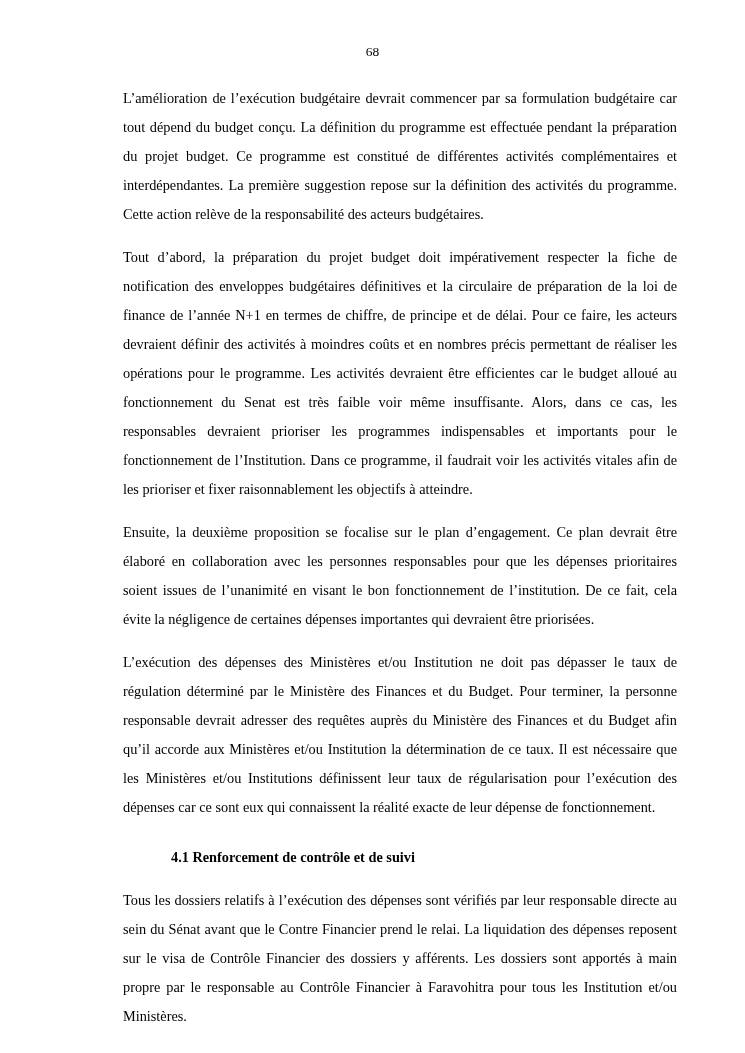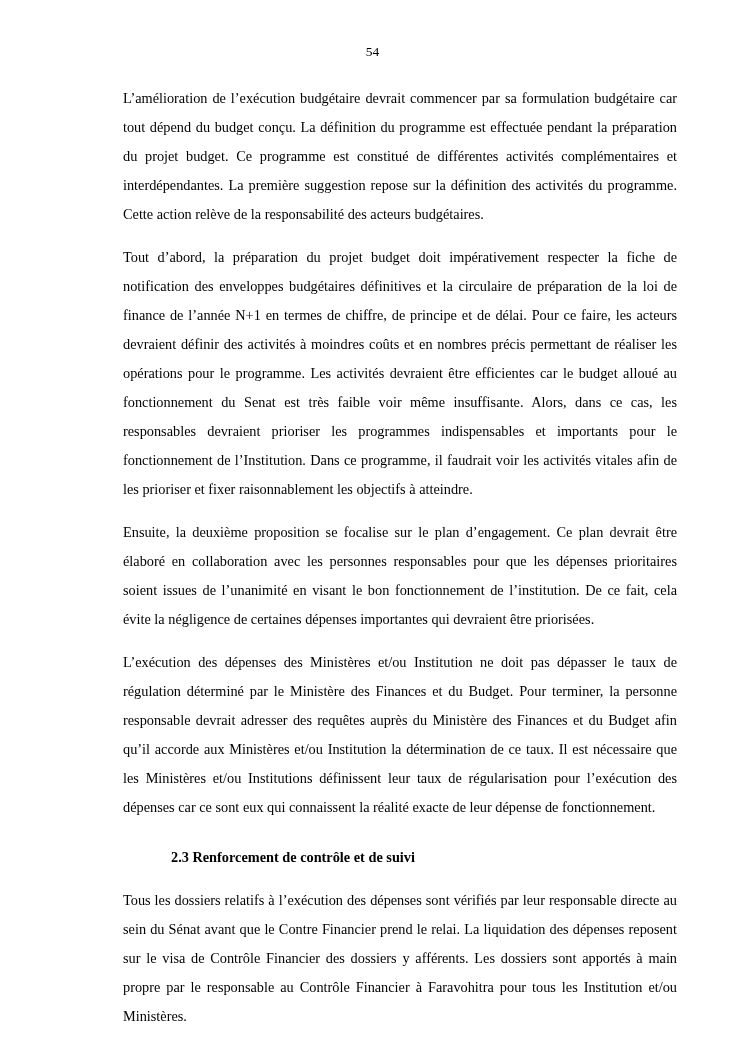--- a/index.html
+++ b/index.html
@@ -51,26 +51,26 @@
     font-weight: bold;
     text-align: left;
     padding-left: 48px;
   }
 </style>
 </head>
 <body>
 
 <div class="page">
 
-  <div class="page-number">54</div>
+  <div class="page-number">68</div>
 
   <div class="content">
     <p class="body-par">L’amélioration de l’exécution budgétaire devrait commencer par sa formulation budgétaire car tout dépend du budget conçu. La définition du programme est effectuée pendant la préparation du projet budget. Ce programme est constitué de différentes activités complémentaires et interdépendantes. La première suggestion repose sur la définition des activités du programme. Cette action relève de la responsabilité des acteurs budgétaires.</p>
     <p class="body-par">Tout d’abord, la préparation du projet budget doit impérativement respecter la fiche de notification des enveloppes budgétaires définitives et la circulaire de préparation de la loi de finance de l’année N+1 en termes de chiffre, de principe et de délai. Pour ce faire, les acteurs devraient définir des activités à moindres coûts et en nombres précis permettant de réaliser les opérations pour le programme. Les activités devraient être efficientes car le budget alloué au fonctionnement du Senat est très faible voir même insuffisante. Alors, dans ce cas, les responsables devraient prioriser les programmes indispensables et importants pour le fonctionnement de l’Institution. Dans ce programme, il faudrait voir les activités vitales afin de les prioriser et fixer raisonnablement les objectifs à atteindre.</p>
     <p class="body-par">Ensuite, la deuxième proposition se focalise sur le plan d’engagement. Ce plan devrait être élaboré en collaboration avec les personnes responsables pour que les dépenses prioritaires soient issues de l’unanimité en visant le bon fonctionnement de l’institution. De ce fait, cela évite la négligence de certaines dépenses importantes qui devraient être priorisées.</p>
     <p class="body-par">L’exécution des dépenses des Ministères et/ou Institution ne doit pas dépasser le taux de régulation déterminé par le Ministère des Finances et du Budget.  Pour terminer, la personne responsable devrait adresser des requêtes auprès du Ministère des Finances et du Budget afin qu’il accorde aux Ministères et/ou Institution la détermination de ce taux. Il est nécessaire que les Ministères et/ou Institutions définissent leur taux de régularisation pour l’exécution des dépenses car ce sont eux qui connaissent la réalité exacte de leur dépense de fonctionnement.</p>
 
-    <h3 class="section-heading">2.3 Renforcement de contrôle et de suivi</h3>
+    <h3 class="section-heading">4.1 Renforcement de contrôle et de suivi</h3>
 
     <p class="body-par">Tous les dossiers relatifs à l’exécution des dépenses sont vérifiés par leur responsable directe au sein du Sénat avant que le Contre Financier prend le relai. La liquidation des dépenses reposent sur le visa de Contrôle Financier des dossiers y afférents. Les dossiers sont apportés à main propre par le responsable au Contrôle Financier à Faravohitra pour tous les Institution et/ou Ministères.</p>
   </div>
 
 </div>
 
 </body></html>

